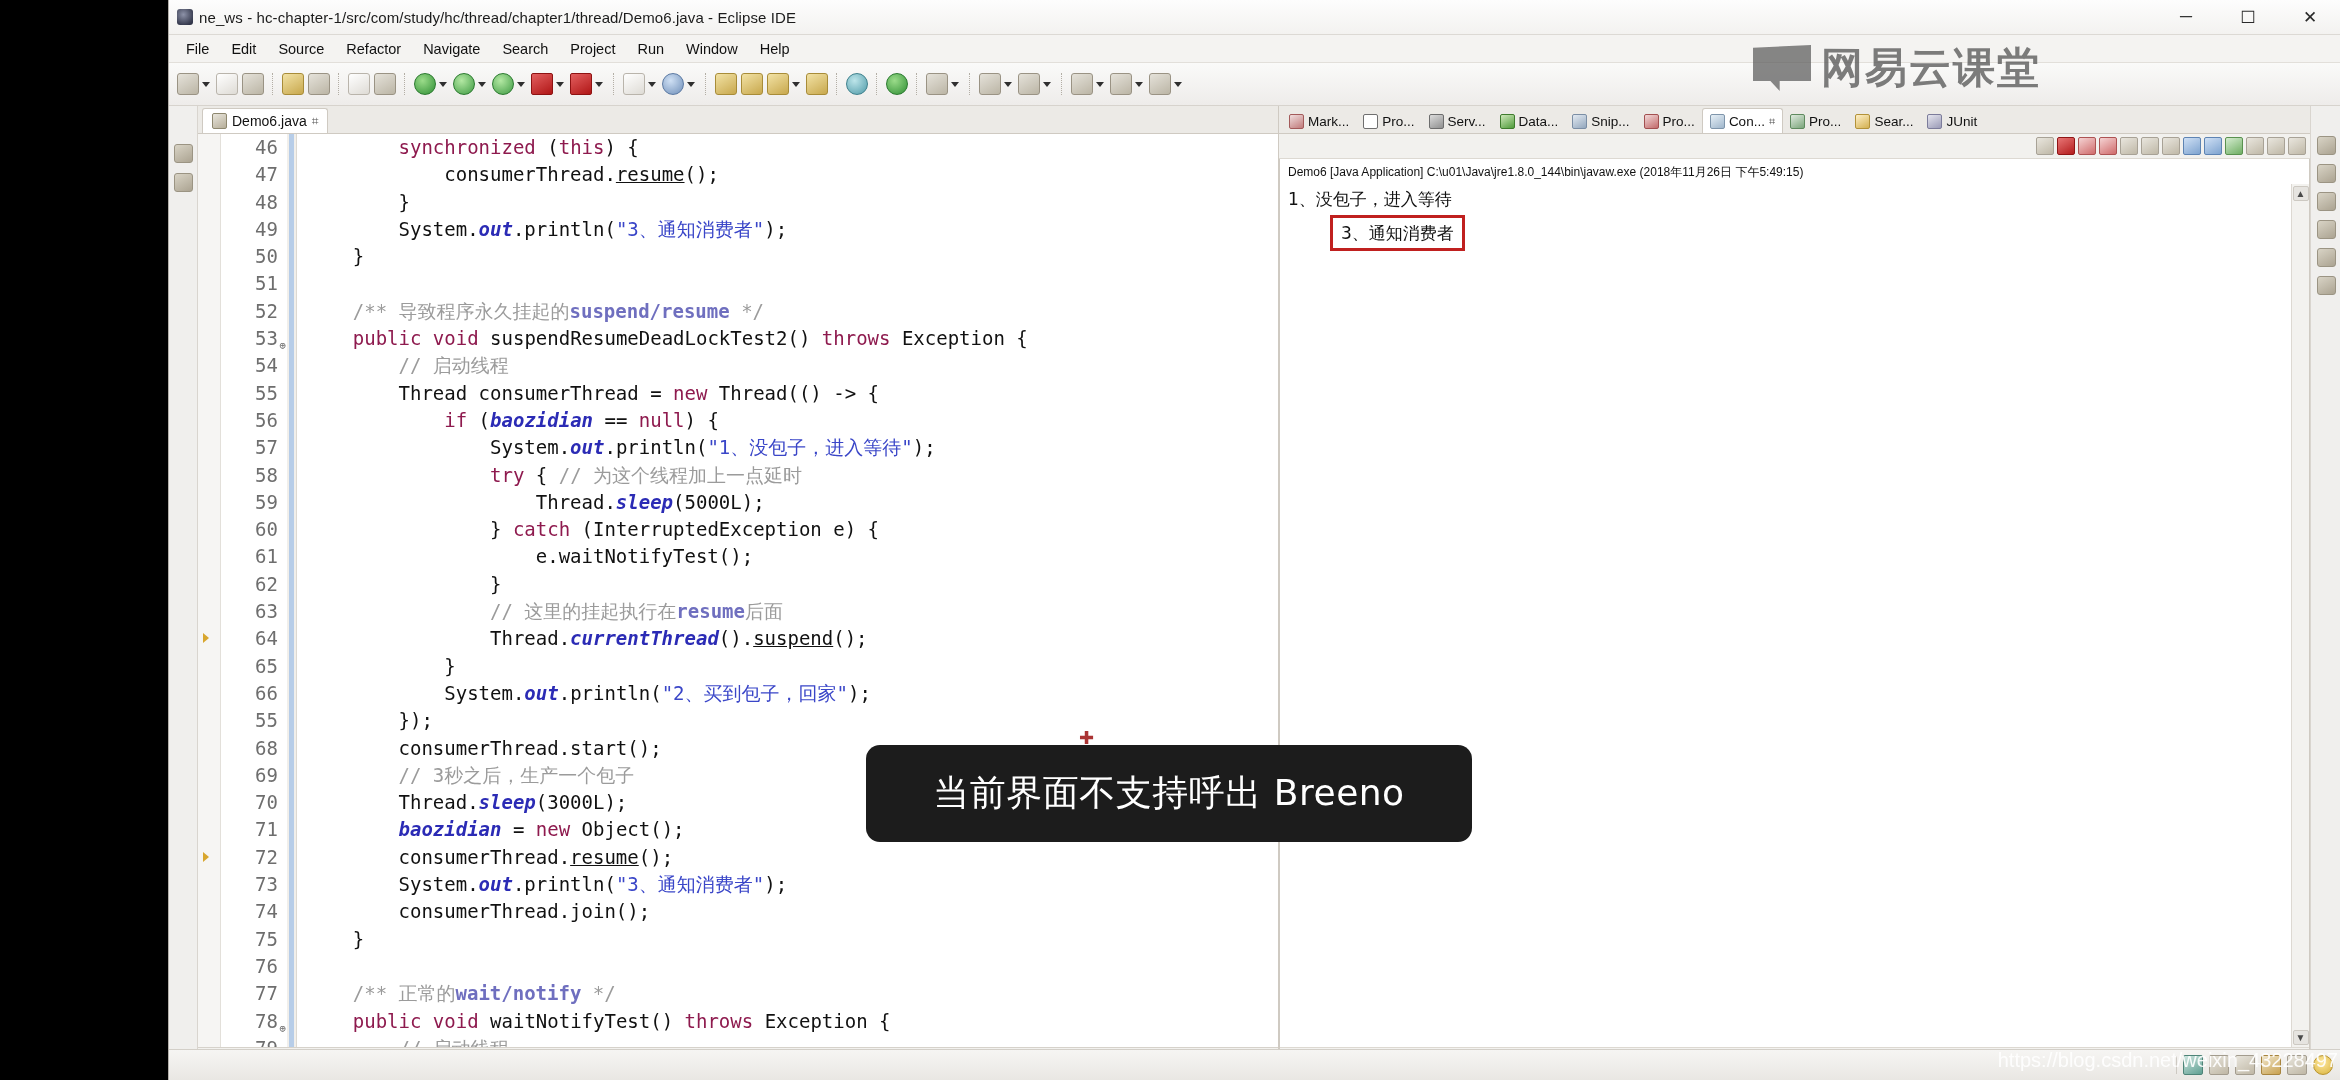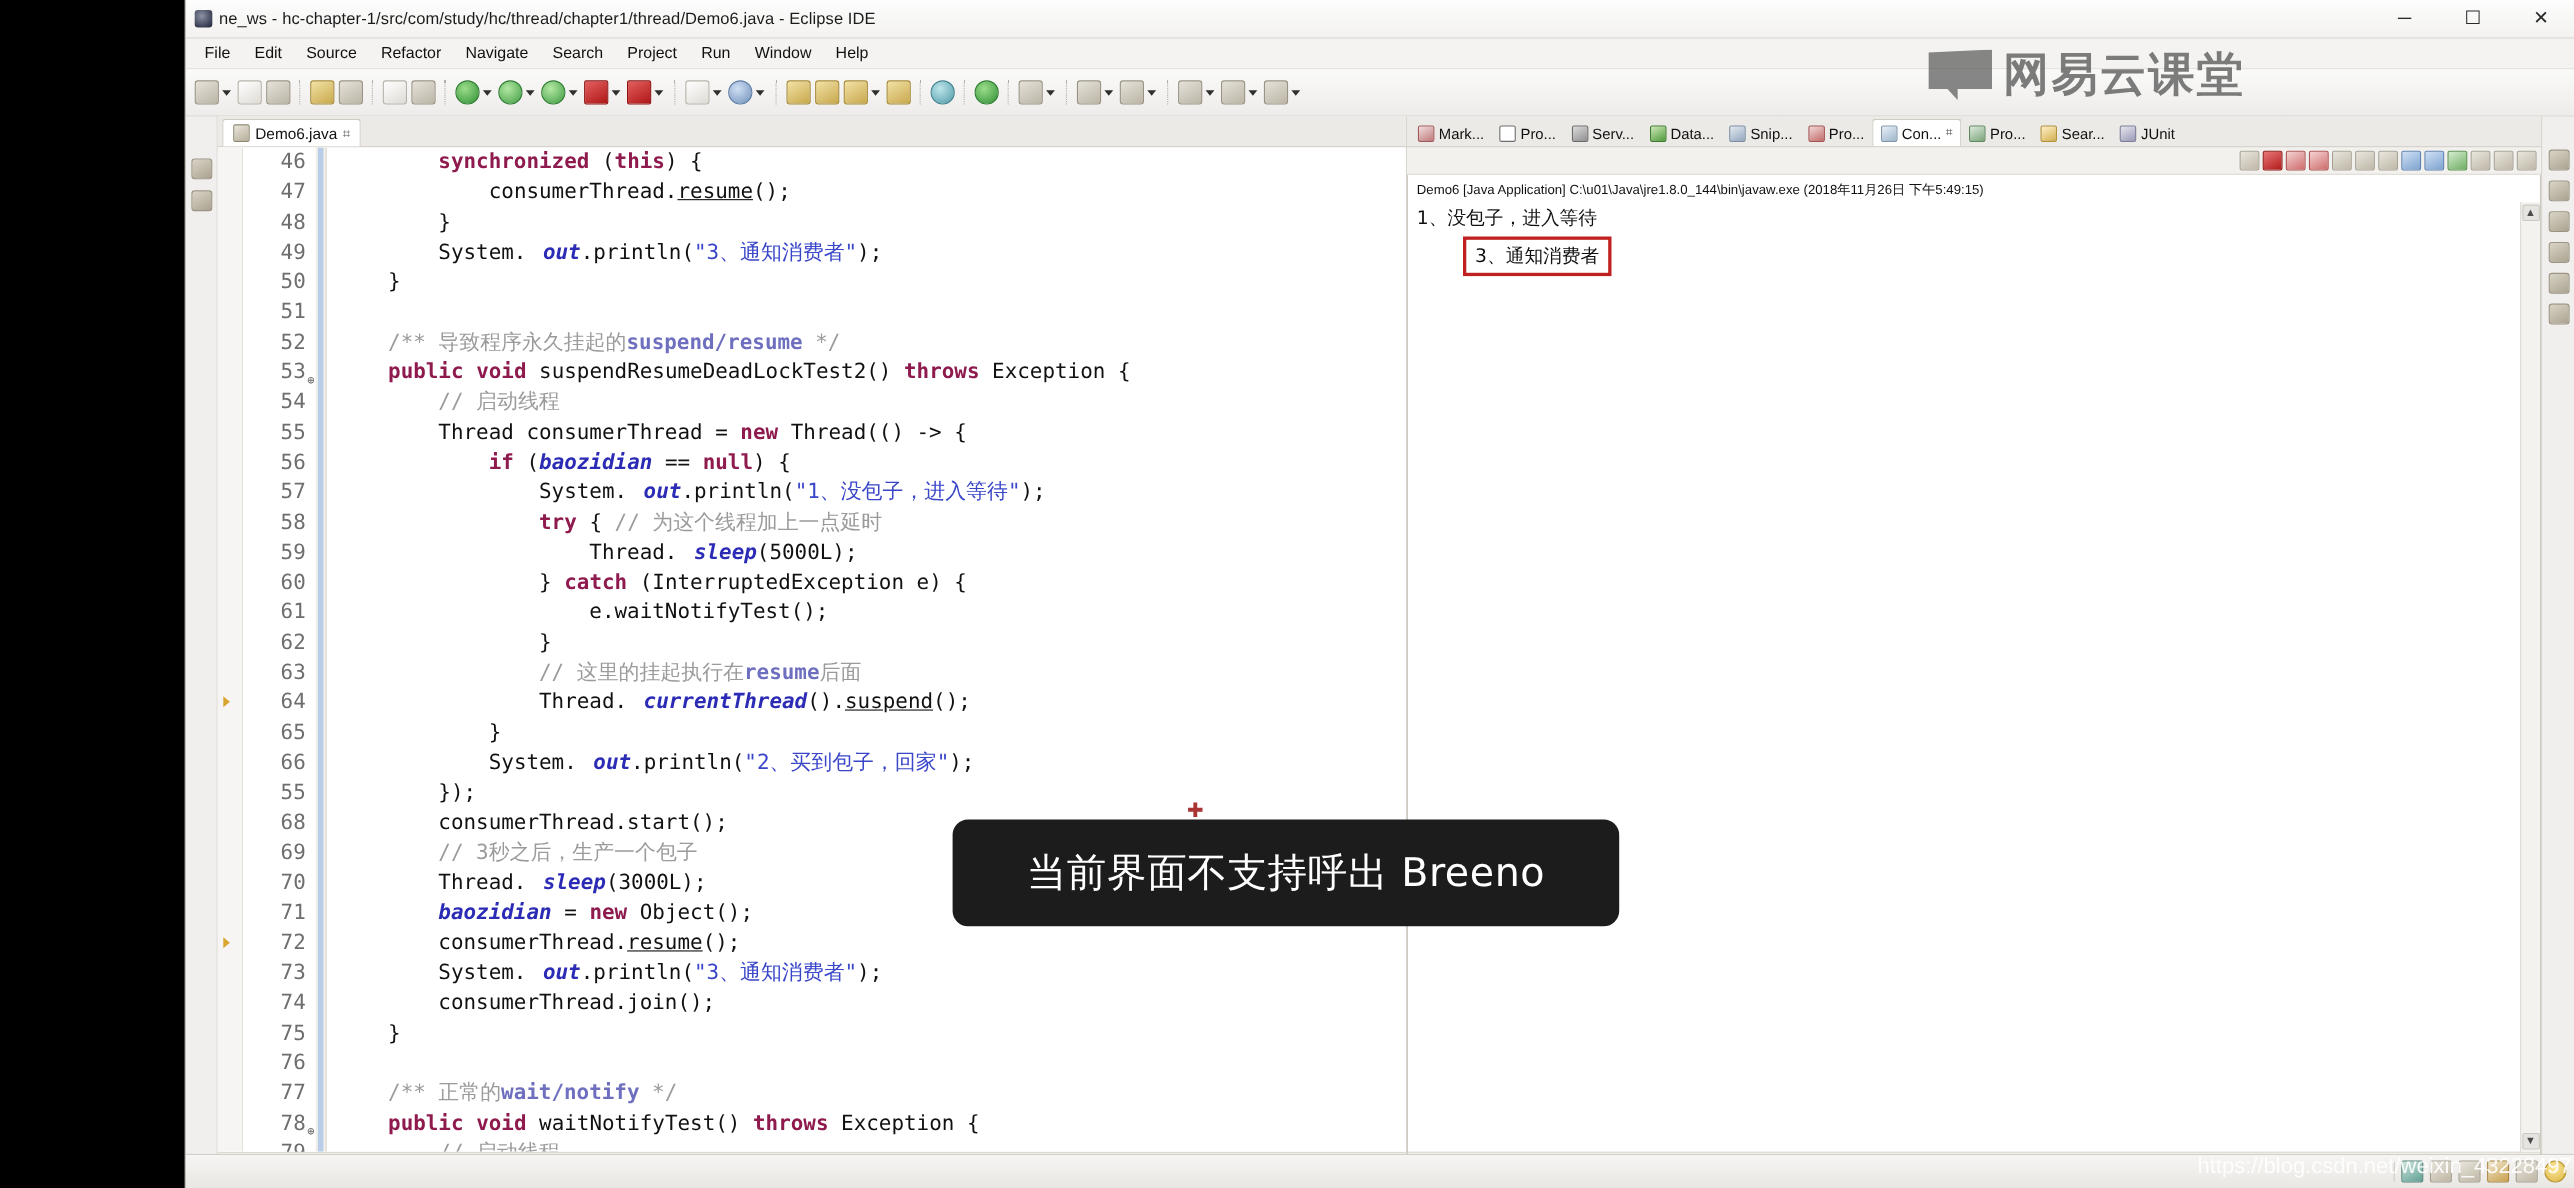--- a/index.html
+++ b/index.html
@@ -189,26 +189,26 @@
   .code-area {
     flex: 1; position: relative; overflow: hidden;
     padding-left: 10px;
   }
   .code-line {
     height: 27.3px; line-height: 27.3px;
     font-size: 19px; white-space: pre;
     font-family: "DejaVu Sans Mono", "Liberation Mono", monospace;
     color: #111;
   }
-  .kw   { color: #8e1a4e; font-weight: bold; }
+  .kw   { color: #8e1a4e; font-weight: normal; }
   .cmt  { color: #9b9b9b; }
   .cmtk { color: #6f6fbf; font-weight: bold; }
   .str  { color: #3a46c8; }
   .fld  { color: #2b2bb5; font-style: italic; font-weight: bold; }
-  .stat { color: #2b2bb5; font-style: italic; font-weight: bold; margin-left: 15px; }
+  .stat { color: #2b2bb5; font-style: italic; font-weight: bold; }
   .plain{ color: #111; }
   .und  { text-decoration: underline; }
   .editor-hscroll {
     height: 18px; background: #f2f1ee;
     border-top: 1px solid #d6d2cb;
     display: flex; align-items: center; justify-content: space-between;
     padding: 0 3px; flex: 0 0 auto;
   }
   .sc-arrow {
     width: 14px; height: 13px; font-size: 10px; color: #4a4a4a;

